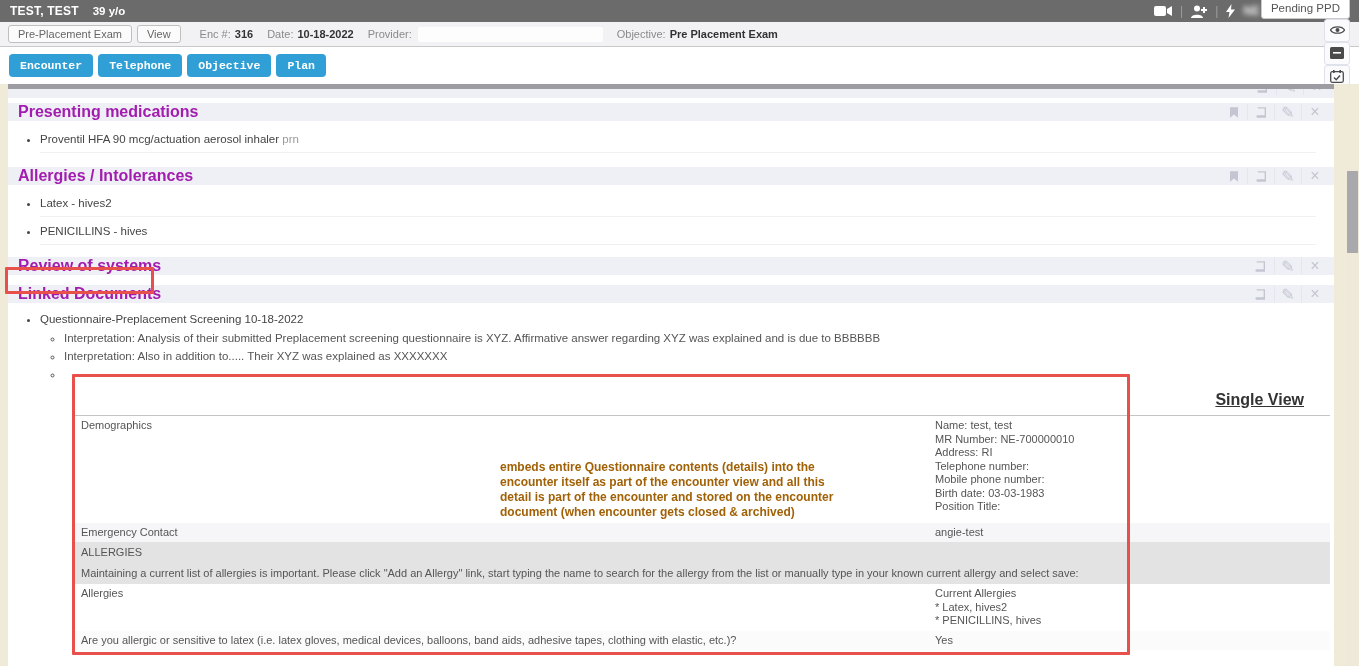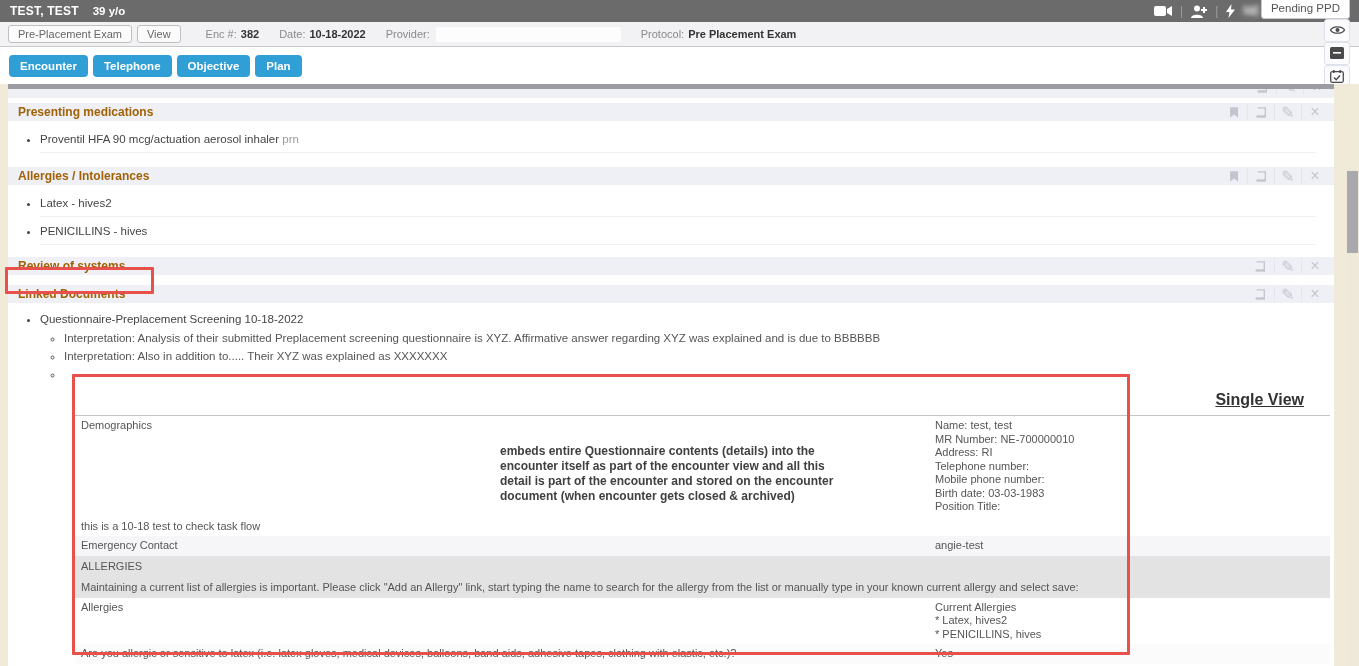--- a/index.html
+++ b/index.html
@@ -17,45 +17,45 @@
   .tb-id { font-weight:bold; font-size:12px; display:flex; align-items:center; }
   .tb-id .blurred { filter: blur(2.5px); opacity:.85; margin-right:1px; }
   .icon-btn-dark { display:flex; align-items:center; justify-content:center; cursor:pointer; }
 
   
   .encbar { position:absolute; left:0; top:22px; width:1359px; height:25px; background:#f2f2f4;
     border-bottom:1px solid #c9c9c9; display:flex; align-items:center; padding:0 8px;
     font-size:11px; color:#8a8a8a; }
   .encbar .btn { background:#fbfbfb; border:1px solid #bfbfbf; border-radius:3px; color:#666;
     font-size:11px; padding:2px 9px; margin-right:5px; cursor:pointer; }
-  .encbar .lbl { margin-left:20px; }
+  .encbar .lbl { margin-left:14px; }
   .encbar .val { color:#333; font-weight:bold; margin-left:4px; }
   .redact { width:185px; height:15px; background:#fdfdfd; border-radius:2px; margin-left:6px; }
 
   
   .toolbar { position:absolute; left:0; top:47px; width:1359px; height:37px; background:#fff;
     display:flex; align-items:center; padding:0 9px; }
   .navbtn { background:#2f9fd6; border:none; color:#fff; font-weight:bold; font-size:11.5px;
-    font-family:Liberation Sans, sans-serif; padding:5px 11px; border-radius:4px; margin-right:5px; cursor:pointer; }
+    font-family:Liberation Mono, monospace; padding:5px 11px; border-radius:4px; margin-right:5px; cursor:pointer; }
   .tb-right-group { margin-left:auto; display:flex; align-items:flex-end; gap:0;flex-direction:column; }
   .pendbtn { background:#fff; border:1px solid #c9c9c9; border-radius:3px; color:#555;
     font-size:11.5px; font-family:"Liberation Sans",sans-serif; padding:4px 9px; cursor:pointer; }
   .icellbtn { width:26px; height:23px; background:#fbfbfd; border:1px solid #dfe2ea; border-radius:3px;
     display:flex; align-items:center; justify-content:center; cursor:pointer; color:#4a4a4a; }
 
   
   .content { position:absolute; left:0; top:84px; width:1359px; height:582px; background:#f0ead9; }
   .panel { position:absolute; left:8px; top:0; width:1326px; height:582px; background:#fff; overflow:hidden; }
   .topgray { height:5px; background:#9c9ca2; }
   .partial-header { height:9px; background:#eef0f5; position:relative; overflow:hidden; margin-bottom:5px; }
   .partial-header .hicons { position:absolute; right:4px; top:-10px; }
 
   .sec-header { height:18px; background:#eef0f5; display:flex; align-items:center;
     padding:0 6px 0 10px; position:relative; }
-  .sec-title { font-size:12px; font-weight:bold; color:#a16207; }
+  .sec-title { font-size:16px; font-weight:bold; color:#a21caf; }
   .hicons { margin-left:auto; display:flex; }
   .icell { width:27px; height:16px; display:flex; align-items:center; justify-content:center;
     color:#c3c6d1; border-left:1px solid #e3e5ef; cursor:pointer; }
   .icell:first-child { border-left:none; }
 
   ul.bullets { list-style:disc; margin:4px 0 0 32px; padding:0; color:#444; }
   ul.bullets > li { font-size:11.5px; padding:8px 0 7px 0; border-bottom:1px solid #f0f0f1; margin-right:18px; }
   ul.bullets > li .gray { color:#9a9a9a; }
 
   ul.ldocs { list-style:disc; margin:8px 0 0 32px; padding:0; color:#444; }
@@ -69,22 +69,22 @@
   
   .qtable { margin:6px 4px 0 67px; width:1255px; border-top:1px solid #c4c4c4; position:relative;
     font-size:11px; color:#555; }
   .qrow { display:flex; padding:3px 0 3px 6px; line-height:13.5px;gap:12px; }
   .qrow .qlabel { flex:1; padding-right:12px; }
   .qrow .qvalue { width:395px; white-space:pre-line; }
   .qrow.stripe { background:#f6f6f8; }
   .qrow.faint  { background:#fbfbfc; }
   .qband { background:#e3e3e4; padding:4px 6px; color:#555; line-height:13px; }
   .demo-row { min-height:96px; position:relative; }
-  .annotation { position:absolute; left:425px; top:28px; width:445px; font-weight:bold;
-    font-size:12px; color:#404040; line-height:15px; white-space:pre-line; }
+  .annotation { position:absolute; left:425px; top:44px; width:445px; font-weight:bold;
+    font-size:12px; color:#a16207; line-height:15px; white-space:pre-line; }
 
   
   .redrect { position:absolute; border:3px solid #e8504c; border-radius:1px; pointer-events:none; z-index:50; }
   .redrect.r1 { left:5px;  top:267px; width:149px;  height:27px; }
   .redrect.r2 { left:72px; top:374px; width:1058px; height:281px; }
 
   
   .scrollbar { position:absolute; right:0; top:84px; width:13px; height:582px; background:#efe9da; }
   .scroll-thumb { position:absolute; left:1px; top:3px; width:11px; height:82px; background:#a9a9ad; cursor:pointer; }
 
@@ -131,26 +131,26 @@
             <rect x="0" y="12.5" width="16" height="1.6" fill="#fff"></rect>
           </svg>
       </span>
     </div>
   </div>
 
   <div class="encbar">
     <button class="btn">Pre-Placement Exam</button>
     <button class="btn">View</button>
     <span class="lbl">Enc #:</span>
-    <span class="val">382</span>
+    <span class="val">316</span>
     <span class="lbl">Date:</span>
     <span class="val">10-18-2022</span>
     <span class="lbl">Provider:</span>
     <span class="redact"></span>
-    <span class="lbl">Protocol:</span>
+    <span class="lbl">Objective:</span>
     <span class="val">Pre Placement Exam</span>
   </div>
 
   <div class="toolbar">
     <button class="navbtn">Encounter</button>
     <button class="navbtn">Telephone</button>
     <button class="navbtn">Objective</button>
     <button class="navbtn">Plan</button>
     <div class="tb-right-group">
       <button class="pendbtn">Pending Lab Results</button>
@@ -305,21 +305,20 @@
 Telephone number:
 Mobile phone number:
 Birth date: 03-03-1983
 Position Title:</div>
           <div class="annotation">embeds entire Questionnaire contents (details) into the
 encounter itself as part of the encounter view and all this
 detail is part of the encounter and stored on the encounter
 document (when encounter gets closed &amp; archived)</div>
         </div>
         <div class="qrow">
-          <div class="qvalue">this is a 10-18 test to check task flow</div>
         </div>
         <div class="qrow stripe">
           <div class="qlabel">Emergency Contact</div>
           <div class="qvalue">angie-test</div>
         </div>
         <div class="qband">ALLERGIES</div>
         <div class="qband">Maintaining a current list of allergies is important. Please click "Add an Allergy" link, start typing the name to search for the allergy from the list or manually type in your known current allergy and select save:</div>
         <div class="qrow">
           <div class="qlabel">Allergies</div>
           <div class="qvalue">Current Allergies

